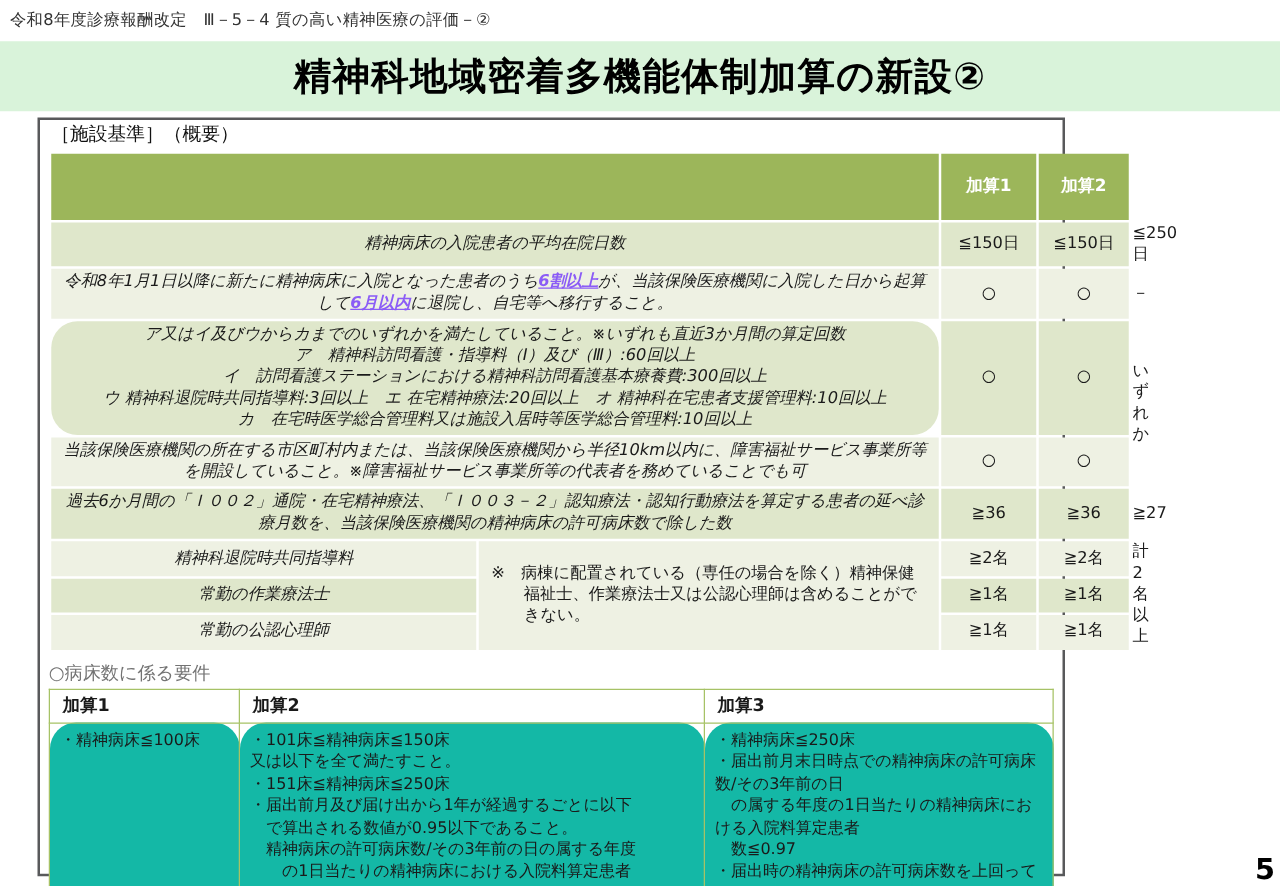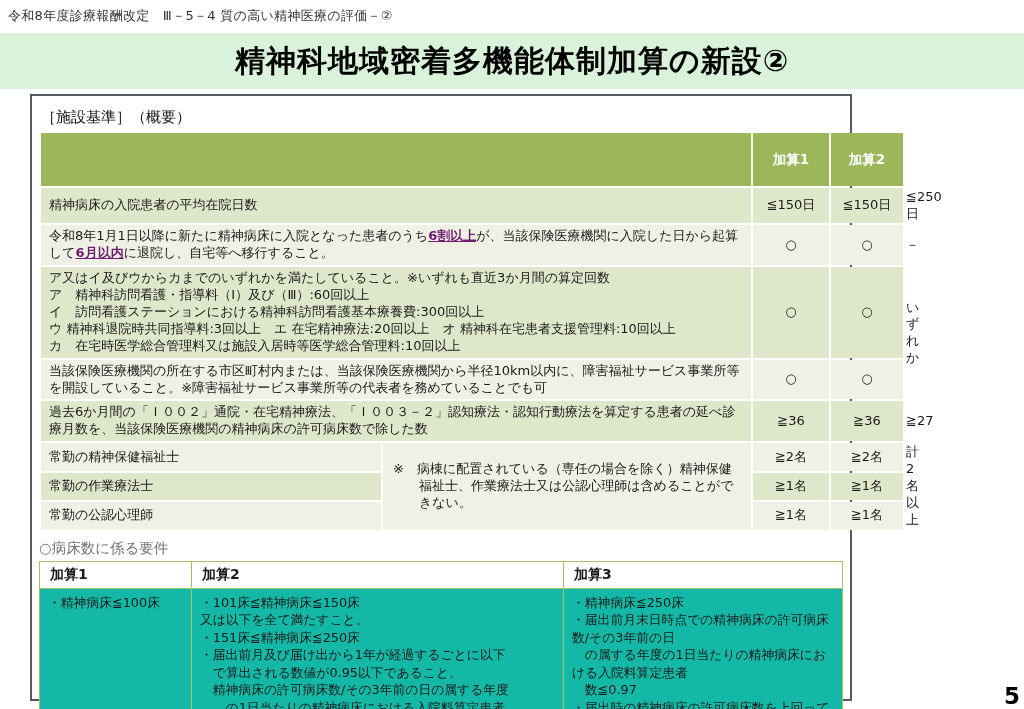--- a/index.html
+++ b/index.html
@@ -13,39 +13,39 @@
     position:absolute; top:7px; left:8px; font-size:13px; color:#333;
     letter-spacing:0.3px; font-weight:400;
   }
   .banner {
     position:absolute; top:33px; left:0; width:1024px; height:56px;
     background:#d9f3da; display:flex; align-items:center; justify-content:center;
   }
   .banner-title { font-size:30px; font-weight:bold; color:#000; letter-spacing:1px;text-align:center; }
   .outer-box {
     position:absolute; top:94px; left:30px; width:822px; height:607px;
-    border:2px solid #58595b; background:#fff; padding:10px 7px 0 7px;
+    border:2px solid #58595b; background:#fff; padding:0 7px 0 7px;
   }
   .section-label { font-size:15px; margin:2px 0 4px 2px; color:#111; }
 
   
   table.main { border-collapse:separate; border-spacing:2px; width:100%; table-layout:fixed; }
   table.main td { font-size:13px; line-height:1.3; vertical-align:middle; }
   tr.hdr td { background:#9cb65a; color:#fff; font-weight:bold; text-align:center;
               height:22px; font-size:13.5px; padding:0 2px; }
   tr.dark  td { background:#dfe7cb; }
   tr.light td { background:#eef1e3; }
-  td.lbl { padding:3px 8px; text-align:left; }
+  td.lbl { padding:3px 8px; text-align:center;font-style:italic; }
   td.val { text-align:center; padding:1px 1px; font-size:13.5px; }
   td.either { background:#eef1e3; text-align:center; font-size:13px; }
   td.note { background:#eef1e3; font-size:13px; padding:2px 8px 2px 36px;
             text-indent:-26px; line-height:1.35; }
   td.total { background:#eef1e3; text-align:center; line-height:1.35; font-size:13.5px; }
-  .pre { white-space:pre-line; }
-  .blue { color:#701a75; font-weight:bold; text-decoration:underline; }
+  .pre { white-space:pre-line;border-radius:21px; }
+  .blue { color:#8b5cf6; font-weight:bold; text-decoration:underline; }
   tr.staffrow td { height:26px; }
 
   
   .beds-label { font-size:14.5px; margin:7px 0 3px 0; color:#737373; }
   table.beds { border-collapse:collapse; width:100%; table-layout:fixed; }
   table.beds td { border:1.5px solid #a6c266; }
   td.bhdr { background:#fff; font-weight:bold; font-size:14px; padding:4px 10px; height:26px; }
   td.bbody { background:#14b8a6; font-size:12.8px; padding:5px 8px 6px 8px;
              vertical-align:top; line-height:1.37; }
   td.bfoot { background:#fff; font-size:12.3px; padding:5px 8px; height:28px; }
@@ -109,21 +109,21 @@
       <td class="val">○</td>
       <td class="val">○</td>
     </tr>
     <tr class="dark">
       <td colspan="2" class="lbl">過去6か月間の「Ｉ００２」通院・在宅精神療法、「Ｉ００３－２」認知療法・認知行動療法を算定する患者の延べ診療月数を、当該保険医療機関の精神病床の許可病床数で除した数</td>
       <td class="val">≧36</td>
       <td class="val">≧36</td>
       <td class="val">≧27</td>
     </tr>
     <tr class="light staffrow">
-      <td class="lbl">常勤の精神保健福祉士</td>
+      <td class="lbl">精神科退院時共同指導料</td>
       <td class="note" rowspan="3">※　病棟に配置されている（専任の場合を除く）精神保健福祉士、作業療法士又は公認心理師は含めることができない。</td>
       <td class="val">≧2名</td>
       <td class="val">≧2名</td>
       <td class="total pre" rowspan="3">計
 2名以上</td>
     </tr>
     <tr class="dark staffrow">
       <td class="lbl">常勤の作業療法士</td>
       <td class="val">≧1名</td>
       <td class="val">≧1名</td>

